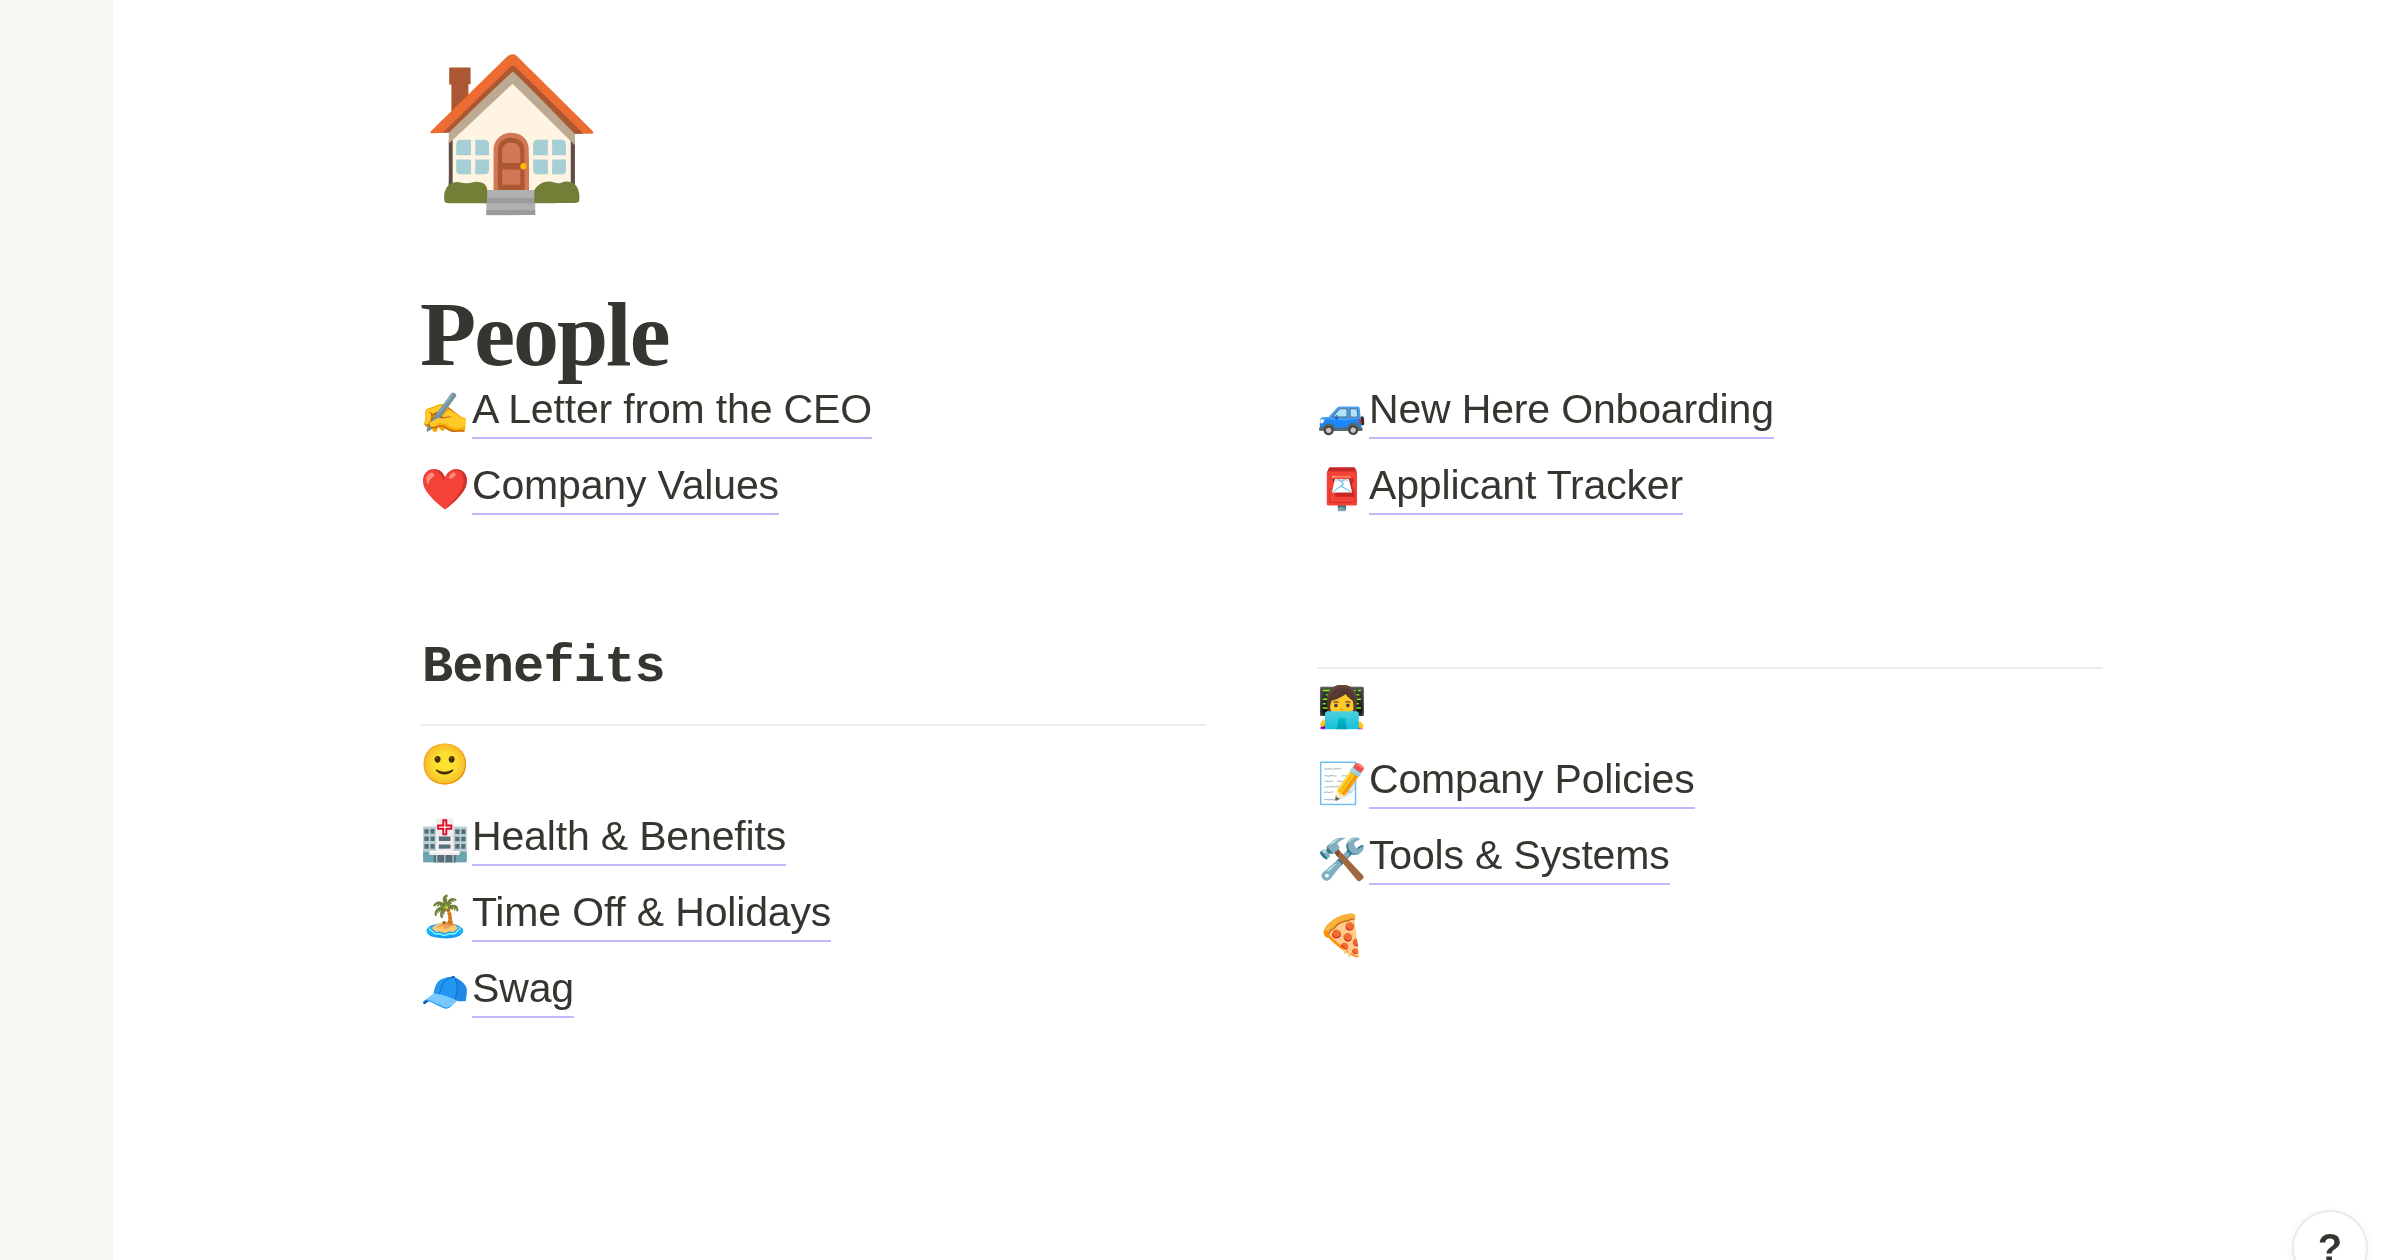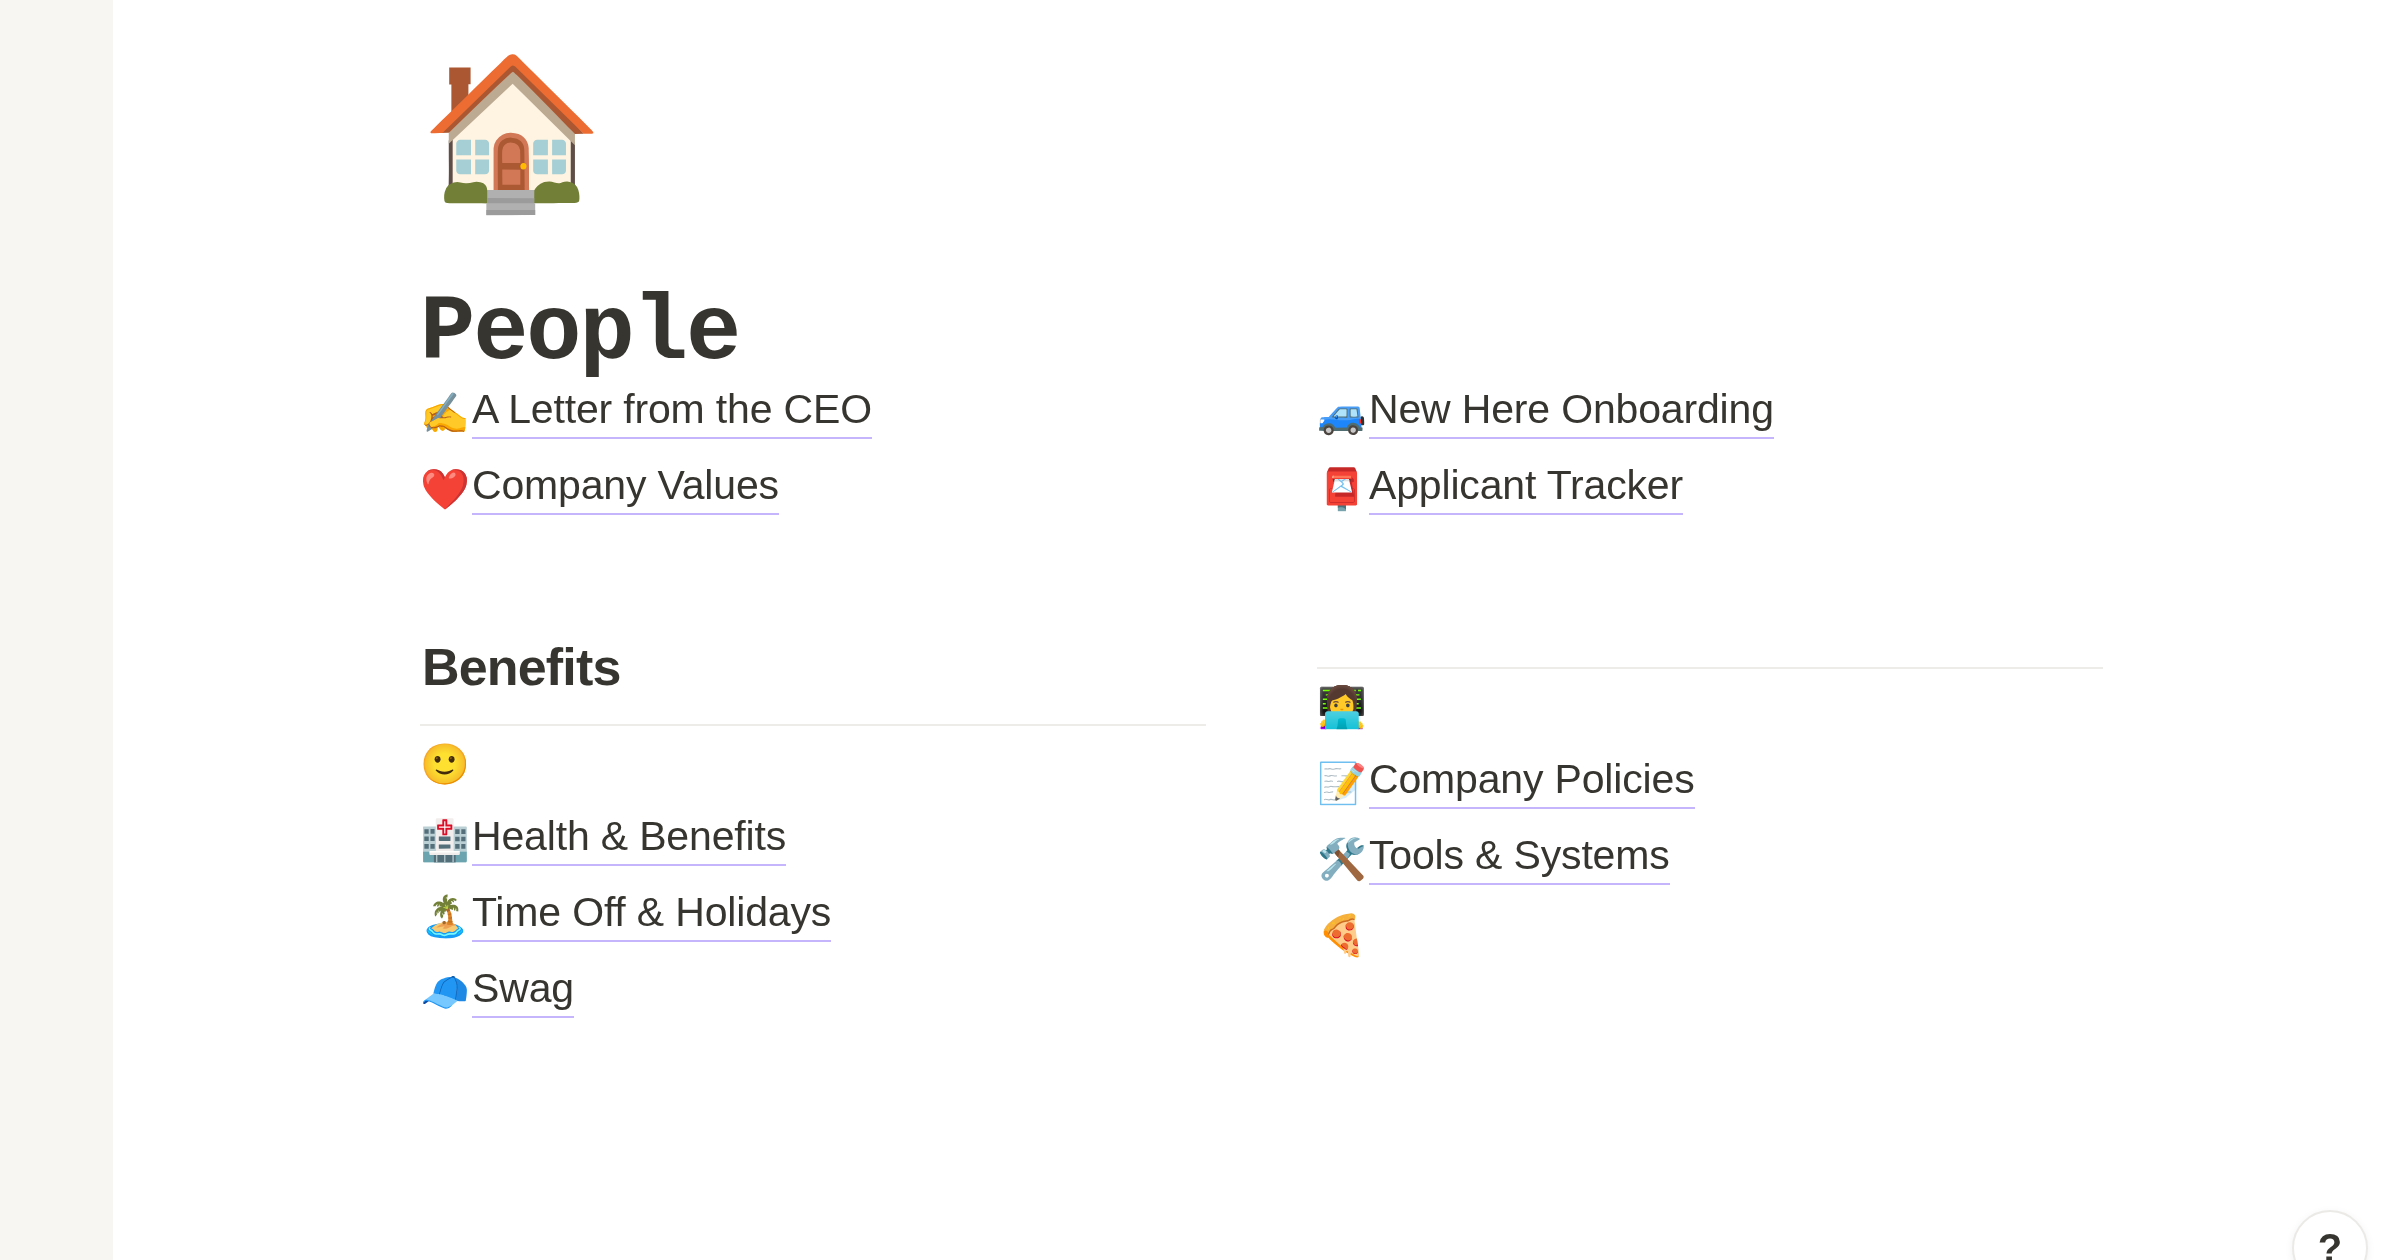--- a/index.html
+++ b/index.html
@@ -73,21 +73,21 @@
 
   
   .page-title {
     font-size: 92px;
     line-height: 1.05;
     font-weight: 700;
     letter-spacing: -0.022em;
     color: #37352F;
     margin-top: 18px;
     margin-bottom: 0;
-    font-family: Liberation Mono, monospace;
+    font-family: Liberation Serif, serif;
   }
 
   
   .columns {
     display: flex;
     margin-top: 44px;
     gap: 0;
   }
   .column {
     width: 786px;
@@ -133,21 +133,21 @@
   
   .section {
     margin-top: 54px;
   }
   .section-heading {
     font-size: 52px;
     line-height: 1.1;
     font-weight: 700;
     letter-spacing: -0.016em;
     color: #37352F;
-    font-family: Liberation Sans, sans-serif;
+    font-family: Liberation Mono, monospace;
     margin: 0 0 0 0;
     padding-left: 2px;
   }
   .section-divider {
     height: 2px;
     background: #EDECE9;
     margin-top: 28px;
     margin-bottom: 14px;
     width: 100%;
   }

